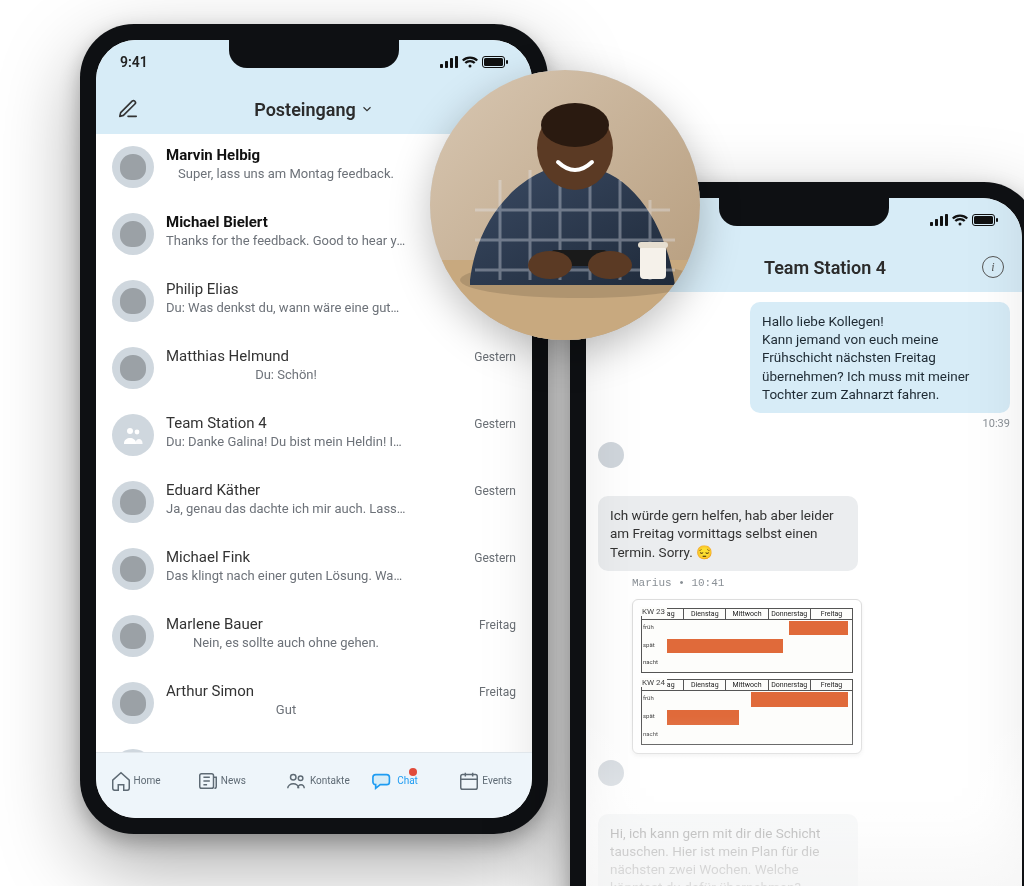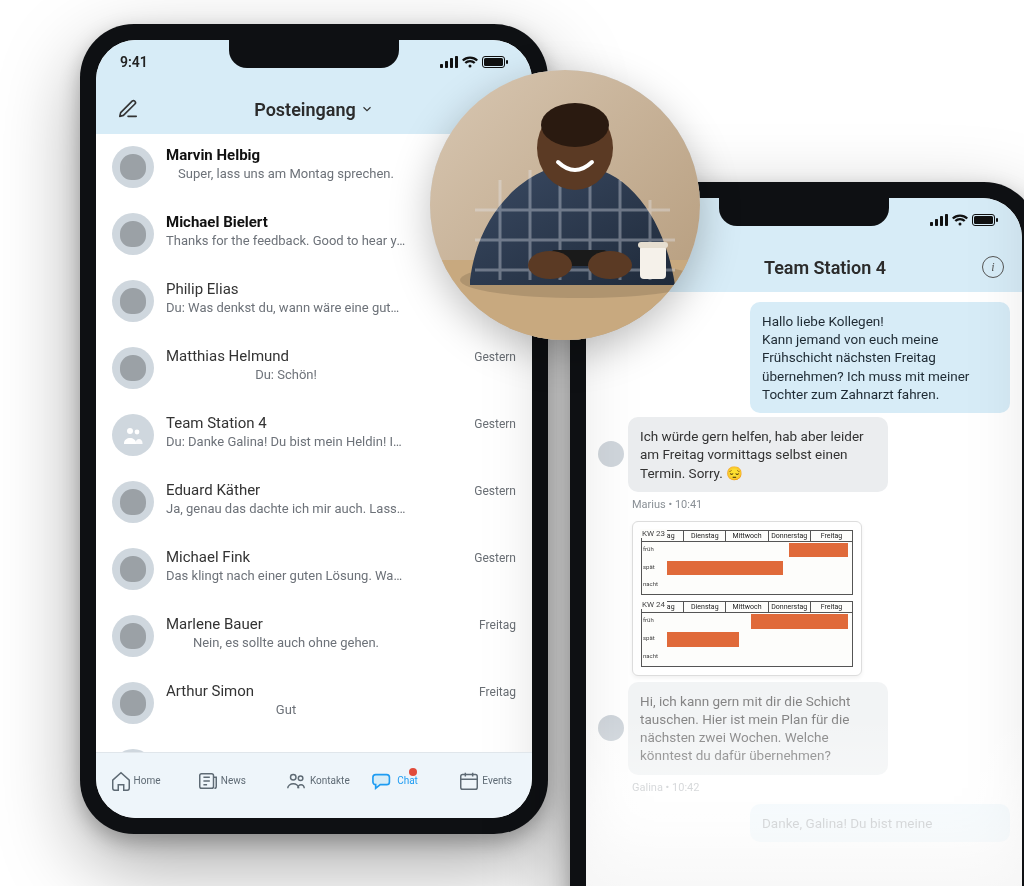--- a/index.html
+++ b/index.html
@@ -135,23 +135,23 @@
     position:absolute; top:94px; left:0; right:0; bottom:0;
     background:#fff;
     padding: 10px 12px;
     overflow:hidden;
   }
   .bubble { border-radius:10px; padding:10px 12px; font-size:13.5px; line-height:1.35; margin-bottom:4px; max-width:260px;}
   .bubble.me { background:#d7ecf7; margin-left:auto; color:#1e2a33;}
   .bubble.other { background:#ebedef; color:#333; }
   .timestamp { font-size:11px; color:#8a9096; }
   .timestamp.right { text-align:right; margin-bottom:12px; }
-  .msg-row { display:flex; align-items:center; gap:4px; margin-bottom:2px;}
+  .msg-row { display:flex; align-items:flex-start; gap:24px; margin-bottom:2px;flex-direction:column;}
   .msg-row .small-avatar { width:26px;height:26px;border-radius:50%;background:#d0d6dc; flex:0 0 26px; margin-bottom:4px;}
-  .meta-line { font-size:11px; color:#8a9096; margin-left:34px; margin-bottom:10px;}
+  .meta-line { font-size:11px; color:#8a9096; margin-left:34px; margin-bottom:10px;font-family:Liberation Mono, monospace;}
 
   .sched-img {
     width:230px; height:155px; border-radius:6px; background:#fff;
     border:1px solid #ddd; position:relative; overflow:hidden; margin-left:34px; margin-bottom:6px;
     box-shadow:0 2px 4px rgba(0,0,0,.06);
   }
   .sched-inner { position:absolute; inset:8px; display:flex; flex-direction:column; gap:6px;}
   .sched-block { flex:1; background:#fdfdfb; border:1px solid #555; position:relative;}
   .sched-head { display:flex; font-size:7px; border-bottom:1px solid #555;}
   .sched-head div { flex:1; text-align:center; padding:1px 0; border-right:1px solid #555;}
@@ -258,21 +258,21 @@
 
       <div class="chat-item unread">
         <div class="avatar av-a">
             <div class="silhouette"></div>
           </div>
         <div class="body">
           <div class="line1">
               <span class="name">Marvin Helbig</span>
               <span class="time">13:20</span>
             </div>
-          <div class="preview">Super, lass uns am Montag sprechen.</div>
+          <div class="preview">Super, lass uns am Montag feedback.</div>
         </div>
         <span class="dot"></span>
       </div>
 
       <div class="chat-item unread">
         <div class="avatar av-b">
             <div class="silhouette"></div>
           </div>
         <div class="body">
           <div class="line1">
@@ -485,20 +485,21 @@
         <span>Zurück</span>
       </span>
       <span class="title">Team Station 4</span>
       <span class="info-circle">i</span>
     </div>
 
     <div class="conv">
 
       <div class="bubble me" style="white-space:pre-line">Hallo liebe Kollegen!
 Kann jemand von euch meine Frühschicht nächsten Freitag übernehmen? Ich muss mit meiner Tochter zum Zahnarzt fahren.</div>
+      <div class="timestamp right">10:39</div>
 
       <div class="msg-row">
         <div class="small-avatar"></div>
         <div class="bubble other">Ich würde gern helfen, hab aber leider am Freitag vormittags selbst einen Termin. Sorry. 😔</div>
       </div>
       <div class="meta-line">
         <span>Marius</span> • <span>10:41</span>
       </div>
 
       <div class="sched-img">

